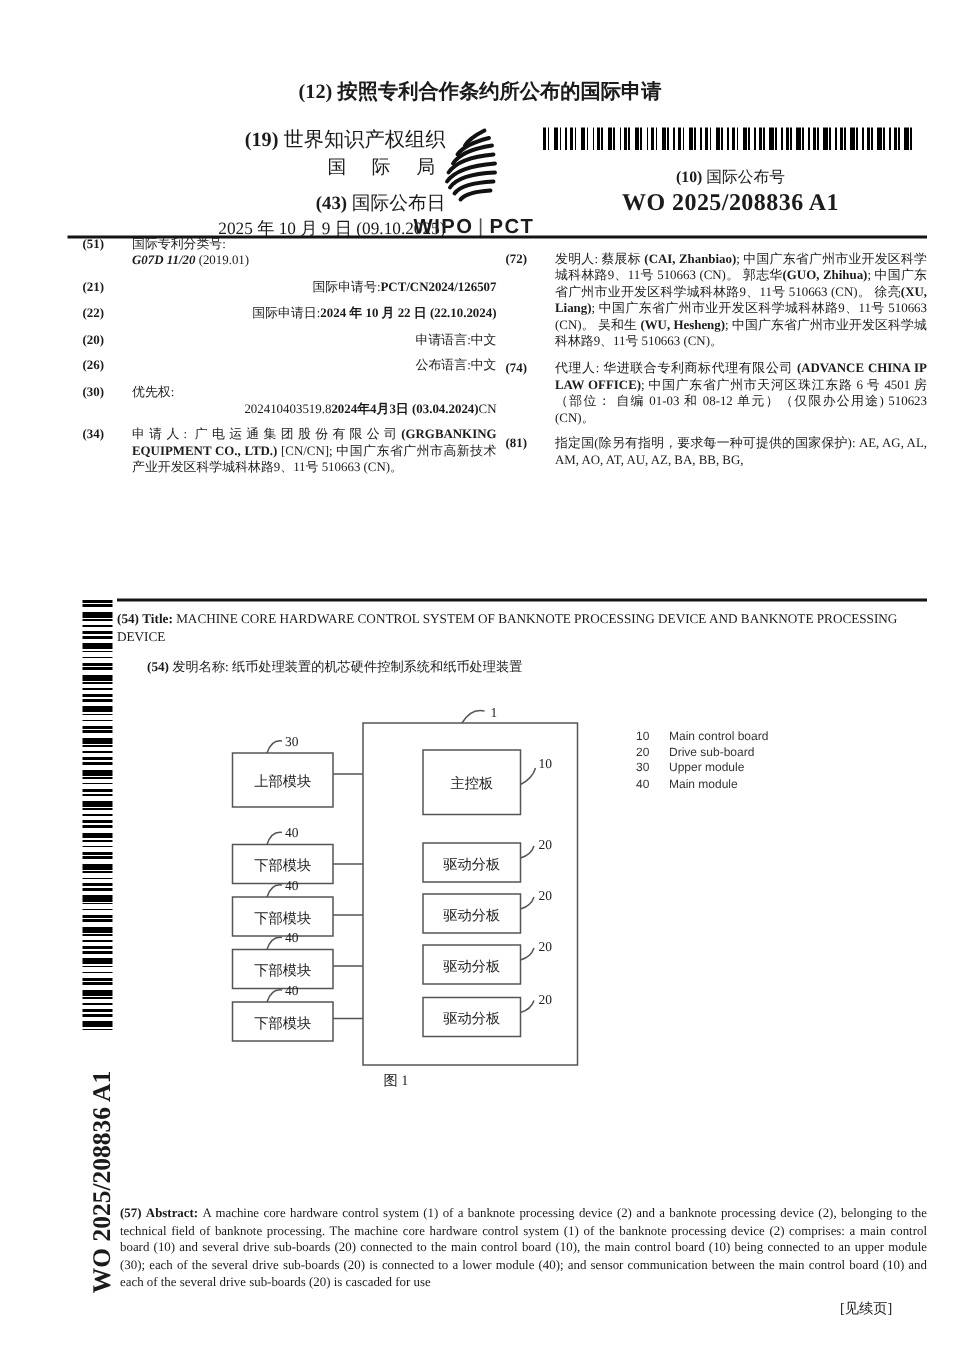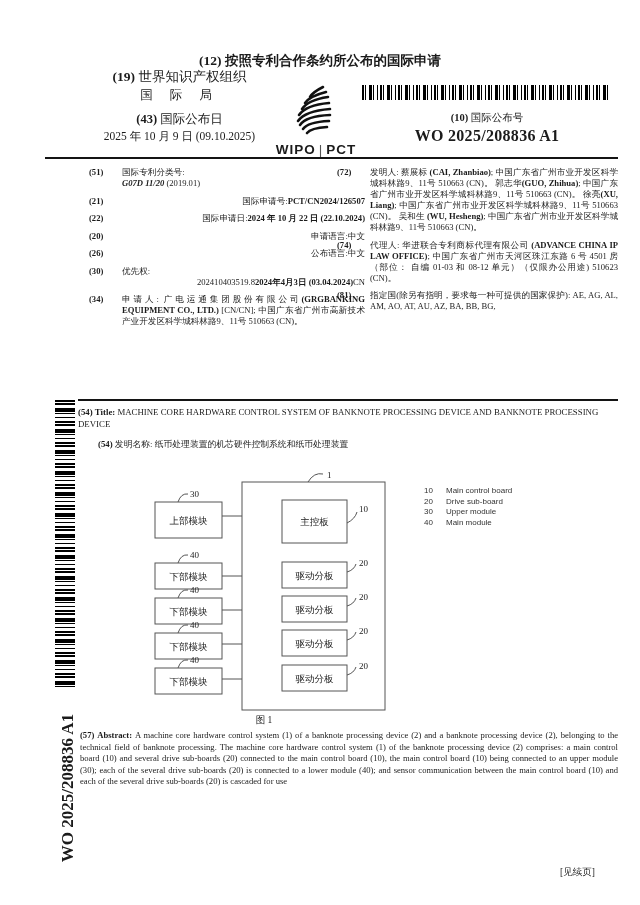--- a/index.html
+++ b/index.html
@@ -4,41 +4,41 @@
 <style>
   html,body{margin:0;padding:0;background:#fff;}
   #page{position:relative;width:640px;height:878px;background:#ffffff;overflow:hidden;
         font-family:"Liberation Serif","DejaVu Serif",serif;color:#1b1b1b;}
   .b{font-weight:bold;}
   .bi{font-weight:bold;font-style:italic;}
   .abs{position:absolute;}
 
   
   .h12{top:52px;left:0;width:640px;text-align:center;font-size:13.5px;font-weight:bold;}
-  .org{left:62px;top:68px;width:235px;text-align:center;}
+  .org{left:62px;top:84px;width:235px;text-align:right;}
   .org-name{font-size:13.5px;}
   .org-bureau{font-size:12.5px;letter-spacing:7px;margin-top:1px;}
   .pubdate-label{font-size:12.5px;margin-top:7px;}
   .pubdate-value{font-size:11.5px;font-weight:normal;margin-top:1px;}
   .logo{left:260px;top:84px;width:112px;text-align:center;}
   .logo-word{margin-top:2px;font-family:"Liberation Sans",sans-serif;font-weight:bold;
              font-size:13.5px;letter-spacing:1px;white-space:nowrap;}
   .logo-sep{font-weight:normal;color:#555;padding:0 3px;}
   .rblock{left:362px;top:85px;width:250px;}
   .barcode-top{width:248px;height:15px;background:repeating-linear-gradient(to right,
      #000 0 2px,#fff 2px 3px,#000 3px 4px,#fff 4px 7px,#000 7px 10px,#fff 10px 11px,
      #000 11px 12px,#fff 12px 15px,#000 15px 16px,#fff 16px 18px);}
   .pubno-label{margin-top:11px;text-align:center;font-size:10.5px;}
   .pubno-value{text-align:center;font-size:16px;font-weight:bold;margin-top:2px;letter-spacing:0.3px;}
   .rule1{left:45px;top:157px;width:573px;height:2px;background:#141414;}
   .rule2{left:78px;top:399px;width:540px;height:1.6px;background:#141414;}
 
   
   .col{font-size:8.6px;line-height:11px;text-align:justify;}
-  .lcol{left:55px;top:167px;width:276px;margin-left:34px;}
+  .lcol{left:55px;top:157px;width:276px;}
   .rcol{left:337px;top:167px;width:281px;}
   .entry{position:relative;padding-left:33px;margin-bottom:6.5px;}
   .num{position:absolute;left:0;top:0;font-weight:bold;}
   .row{display:flex;justify-content:flex-end;}
 
   
   .titleblock{left:78px;top:407px;width:540px;font-size:8.8px;line-height:11.5px;}
   .title-cn{margin-top:9px;padding-left:20px;}
 
   
@@ -48,21 +48,21 @@
   .legend .ref{display:inline-block;width:22px;}
 
   
   .side-barcode{left:55px;top:400px;width:20px;height:288px;background:repeating-linear-gradient(to bottom,
      #000 0 2px,#fff 2px 3px,#000 3px 5px,#fff 5px 8px,#000 8px 12px,#fff 12px 13px,
      #000 13px 14px,#fff 14px 17px,#000 17px 18px,#fff 18px 21px);}
   .side-pubno{left:-35px;top:775px;width:206px;height:26px;transform:rotate(-90deg);
      font-size:17px;font-weight:bold;text-align:center;line-height:26px;white-space:nowrap;}
 
   
-  .abstract{left:80px;top:730px;width:538px;font-size:8.6px;line-height:11.6px;text-align:justify;}
+  .abstract{left:80px;top:803px;width:538px;font-size:8.6px;line-height:11.6px;text-align:justify;}
   .contnote{left:560px;top:866px;font-size:9.5px;}
 
   svg text{font-family:"Liberation Serif","DejaVu Serif",serif;fill:#222;}
 </style>
 </head>
 <body>
 
 <div id="page">
 
   <div class="abs h12">

